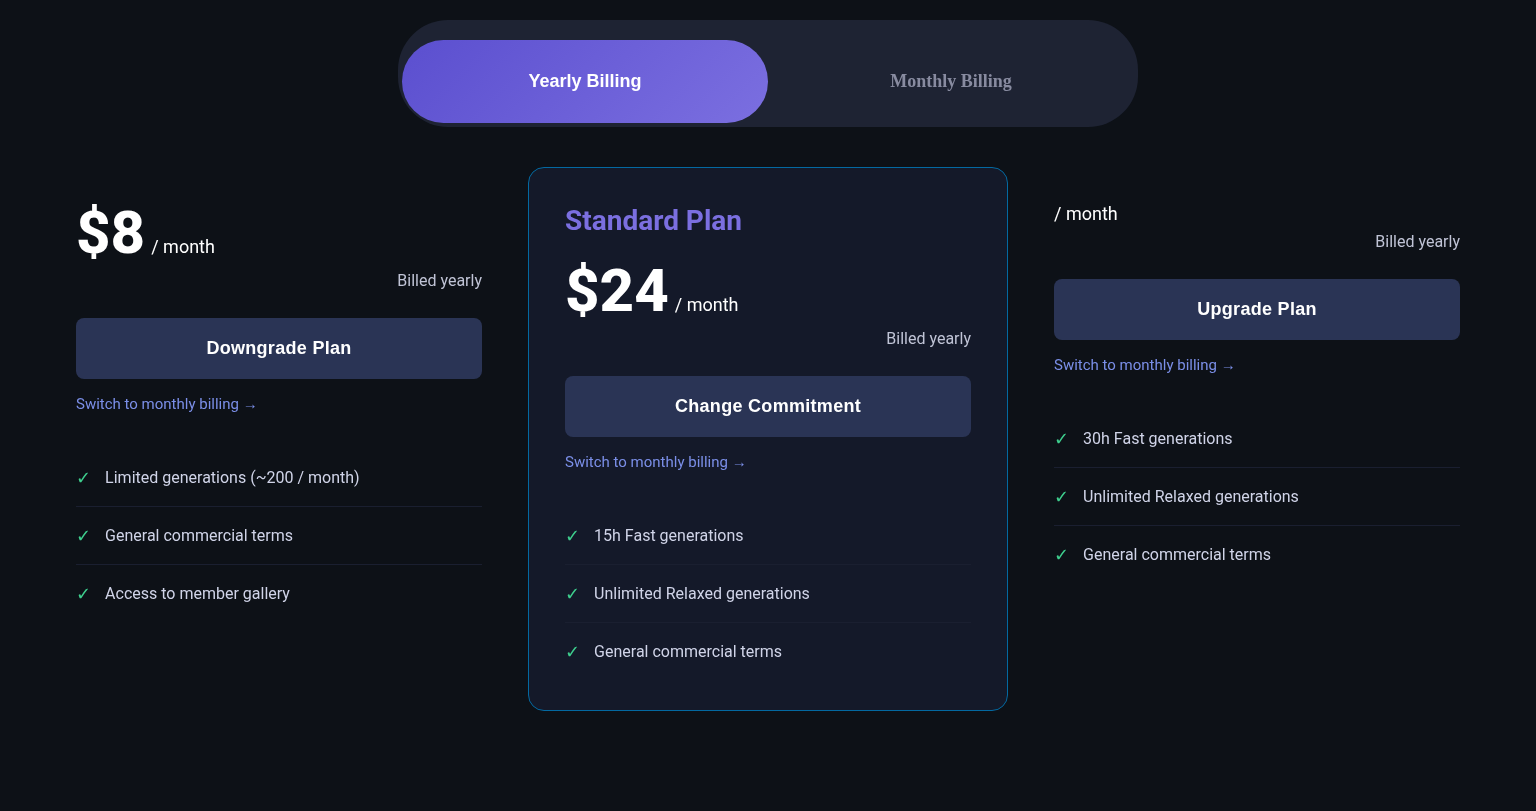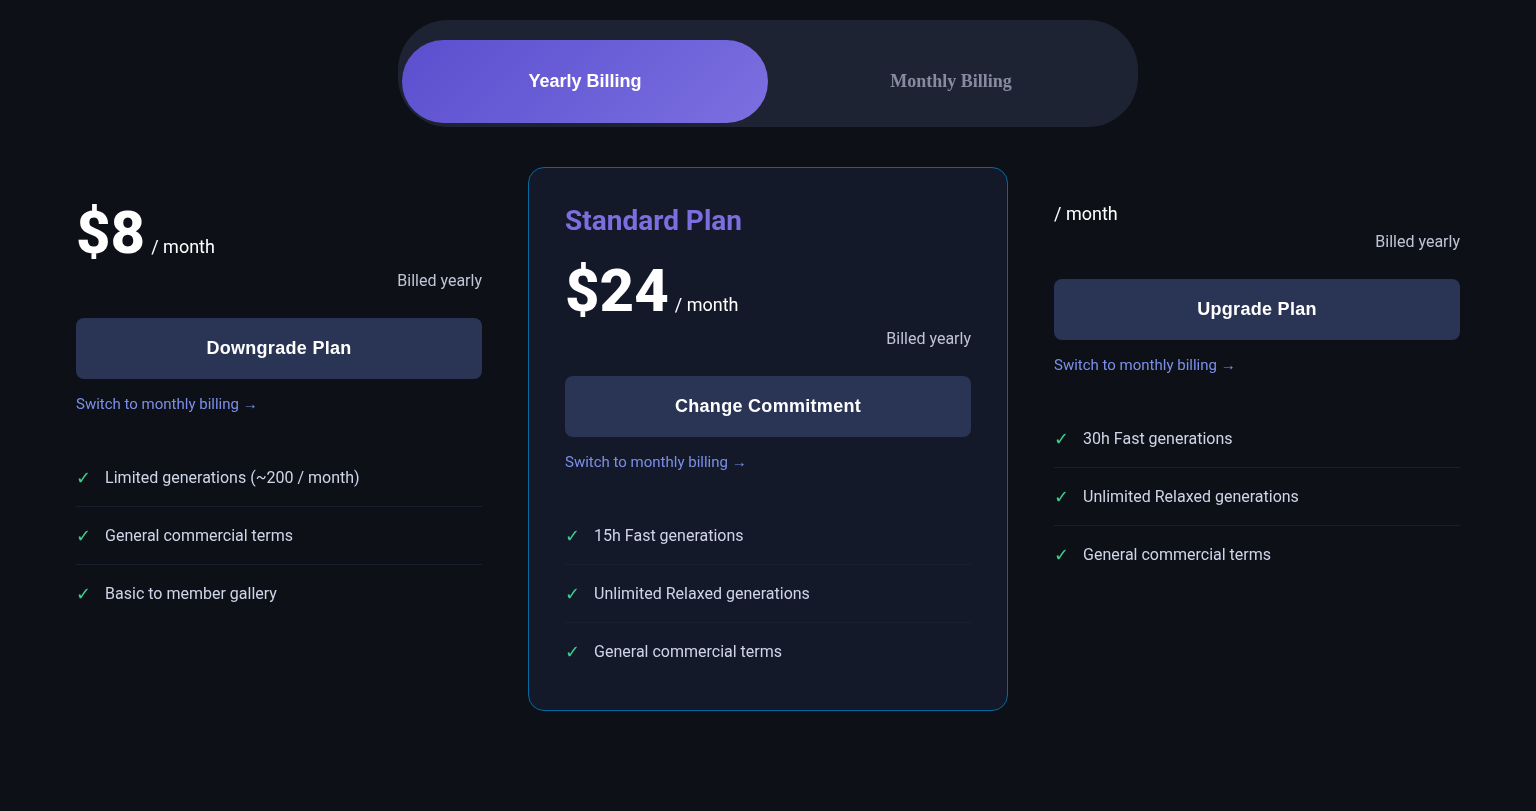--- a/index.html
+++ b/index.html
@@ -186,21 +186,21 @@
       <li class="feature-item">
         <span class="check-icon">✓</span>
         <span>Limited generations (~200 / month)</span>
       </li>
       <li class="feature-item">
         <span class="check-icon">✓</span>
         <span>General commercial terms</span>
       </li>
       <li class="feature-item">
         <span class="check-icon">✓</span>
-        <span>Basic to member gallery</span>
+        <span>Access to member gallery</span>
       </li>
     </ul>
   </div>
 
   <div class="plan-card standard">
     <div class="plan-title standard">Standard Plan</div>
     <div class="plan-price">
       <span class="price-amount">$24</span>
       <span class="price-period">/ month</span>
     </div>

